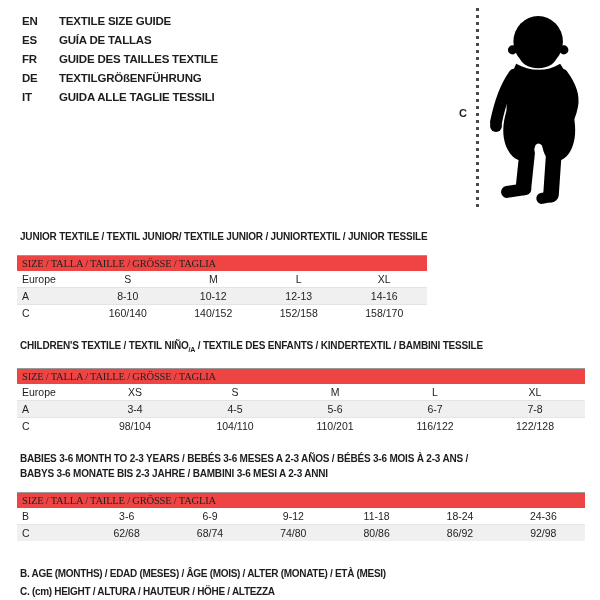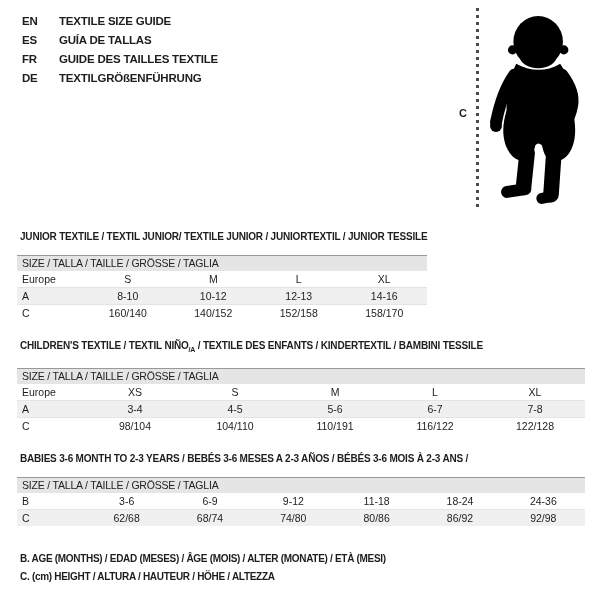--- a/index.html
+++ b/index.html
@@ -24,22 +24,22 @@
   .baby{position:absolute;left:33px;top:0;width:110px;height:206px;}
 
   
   .content{padding:0 15px 0 17px;}
   .tbl{margin-top:17px;}
   .tbl:first-child{}
   .tbl-title{font-weight:bold;font-size:10px;letter-spacing:-0.2px;line-height:15px;margin-left:3px;white-space:nowrap;}
   .tbl-title .sub{font-size:7px;}
   .table-box{margin-top:11px;}
   .size-bar{
-    background:#e5e5e5;border-top:1px solid #999999;height:15px;line-height:15px;
-    font-size:10.5px;padding-left:5px;color:#222222;letter-spacing:-0.2px;
+    background:#ef4444;border-top:1px solid #999999;height:15px;line-height:15px;
+    font-size:10.5px;padding-left:5px;color:#222222;letter-spacing:-0.2px;font-family:Liberation Serif, serif;
   }
   .t-row{display:flex;height:16px;line-height:16px;font-size:10.5px;border-bottom:1px solid #e4e4e4;}
   .t-row:last-child{border-bottom:none;}
   .t-row.shaded{background:#f0f0f0;}
   .t-label{width:63px;padding-left:5px;}
   .t-cell{flex:1;text-align:center;}
 
   
   .notes{padding:24px 0 0 20px;font-weight:bold;font-size:10px;line-height:17.5px;letter-spacing:-0.3px;}
 </style>
@@ -58,20 +58,24 @@
           <span class="lang-code">ES</span>
           <span class="lang-text">GUÍA DE TALLAS</span>
         </div>
         <div class="lang-row">
           <span class="lang-code">FR</span>
           <span class="lang-text">GUIDE DES TAILLES TEXTILE</span>
         </div>
         <div class="lang-row">
           <span class="lang-code">DE</span>
           <span class="lang-text">TEXTILGRÖßENFÜHRUNG</span>
+        </div>
+        <div class="lang-row">
+          <span class="lang-code">IT</span>
+          <span class="lang-text">GUIDA ALLE TAGLIE TESSILI</span>
         </div>
       </div>
 
     <div class="figure">
       <span class="measure-label">C</span>
       <div class="dash"></div>
       <svg class="baby" viewBox="0 0 120 215" xmlns="http://www.w3.org/2000/svg">
         <g fill="#000000" stroke="#000000">
 
           <ellipse cx="58" cy="34" rx="27" ry="28" stroke="none"></ellipse>
@@ -144,28 +148,29 @@
             <span class="t-cell">3-4</span>
             <span class="t-cell">4-5</span>
             <span class="t-cell">5-6</span>
             <span class="t-cell">6-7</span>
             <span class="t-cell">7-8</span>
           </div>
           <div class="t-row">
             <span class="t-label">C</span>
             <span class="t-cell">98/104</span>
             <span class="t-cell">104/110</span>
-            <span class="t-cell">110/191</span>
+            <span class="t-cell">110/201</span>
             <span class="t-cell">116/122</span>
             <span class="t-cell">122/128</span>
           </div>
         </div>
       </section>
       <section class="tbl">
         <div class="tbl-title"><span>BABIES 3-6 MONTH TO 2-3 YEARS / BEBÉS 3-6 MESES A 2-3 AÑOS / BÉBÉS 3-6 MOIS À 2-3 ANS /</span></div>
+        <div class="tbl-title"><span>BABYS 3-6 MONATE BIS 2-3 JAHRE / BAMBINI 3-6 MESI A 2-3 ANNI</span></div>
         <div class="table-box" style="width: 568px;">
           <div class="size-bar">SIZE / TALLA / TAILLE / GRÖSSE / TAGLIA</div>
           <div class="t-row">
             <span class="t-label">B</span>
             <span class="t-cell">3-6</span>
             <span class="t-cell">6-9</span>
             <span class="t-cell">9-12</span>
             <span class="t-cell">11-18</span>
             <span class="t-cell">18-24</span>
             <span class="t-cell">24-36</span>

